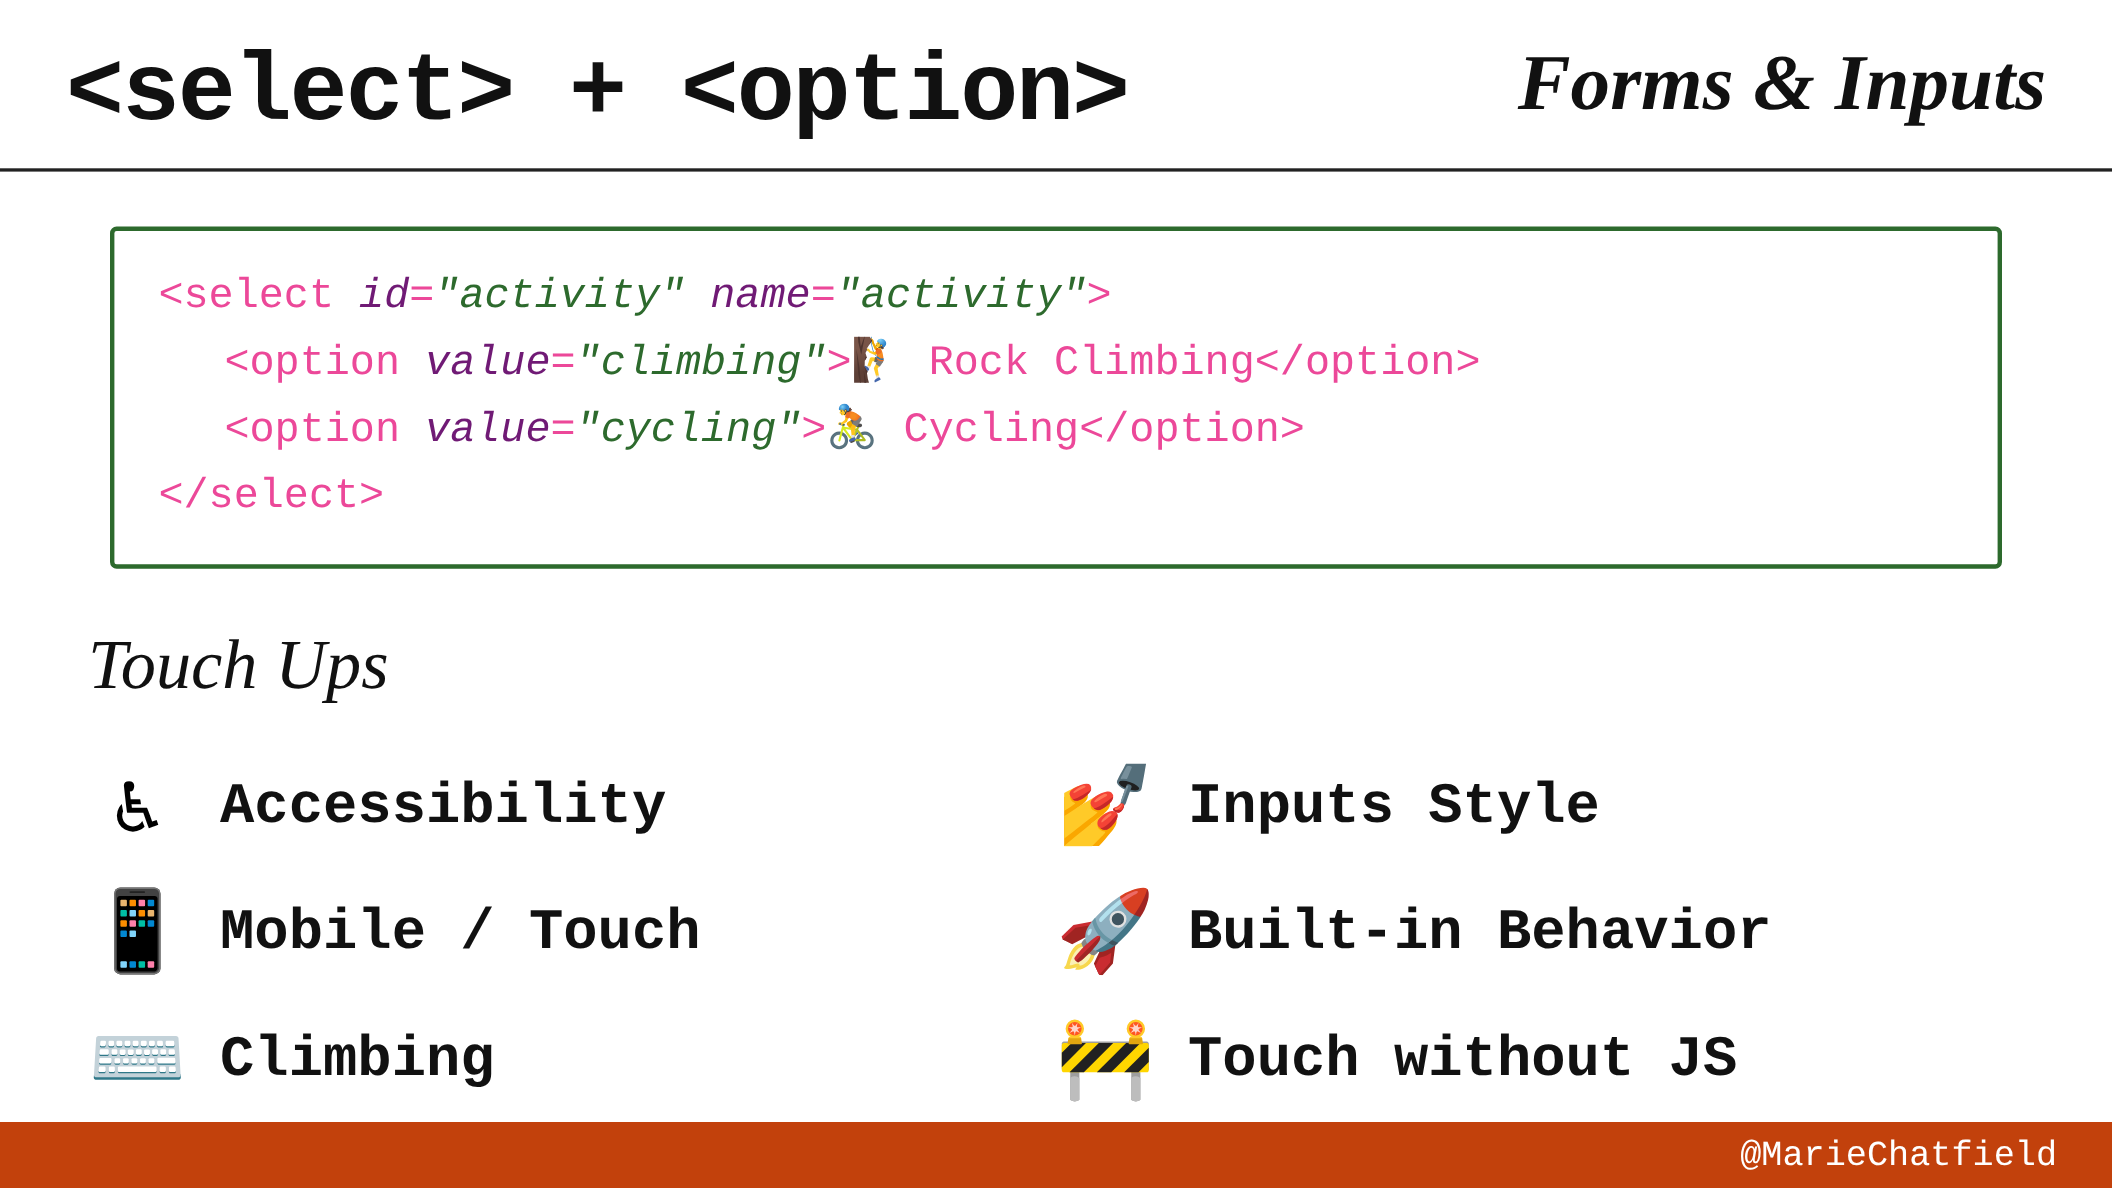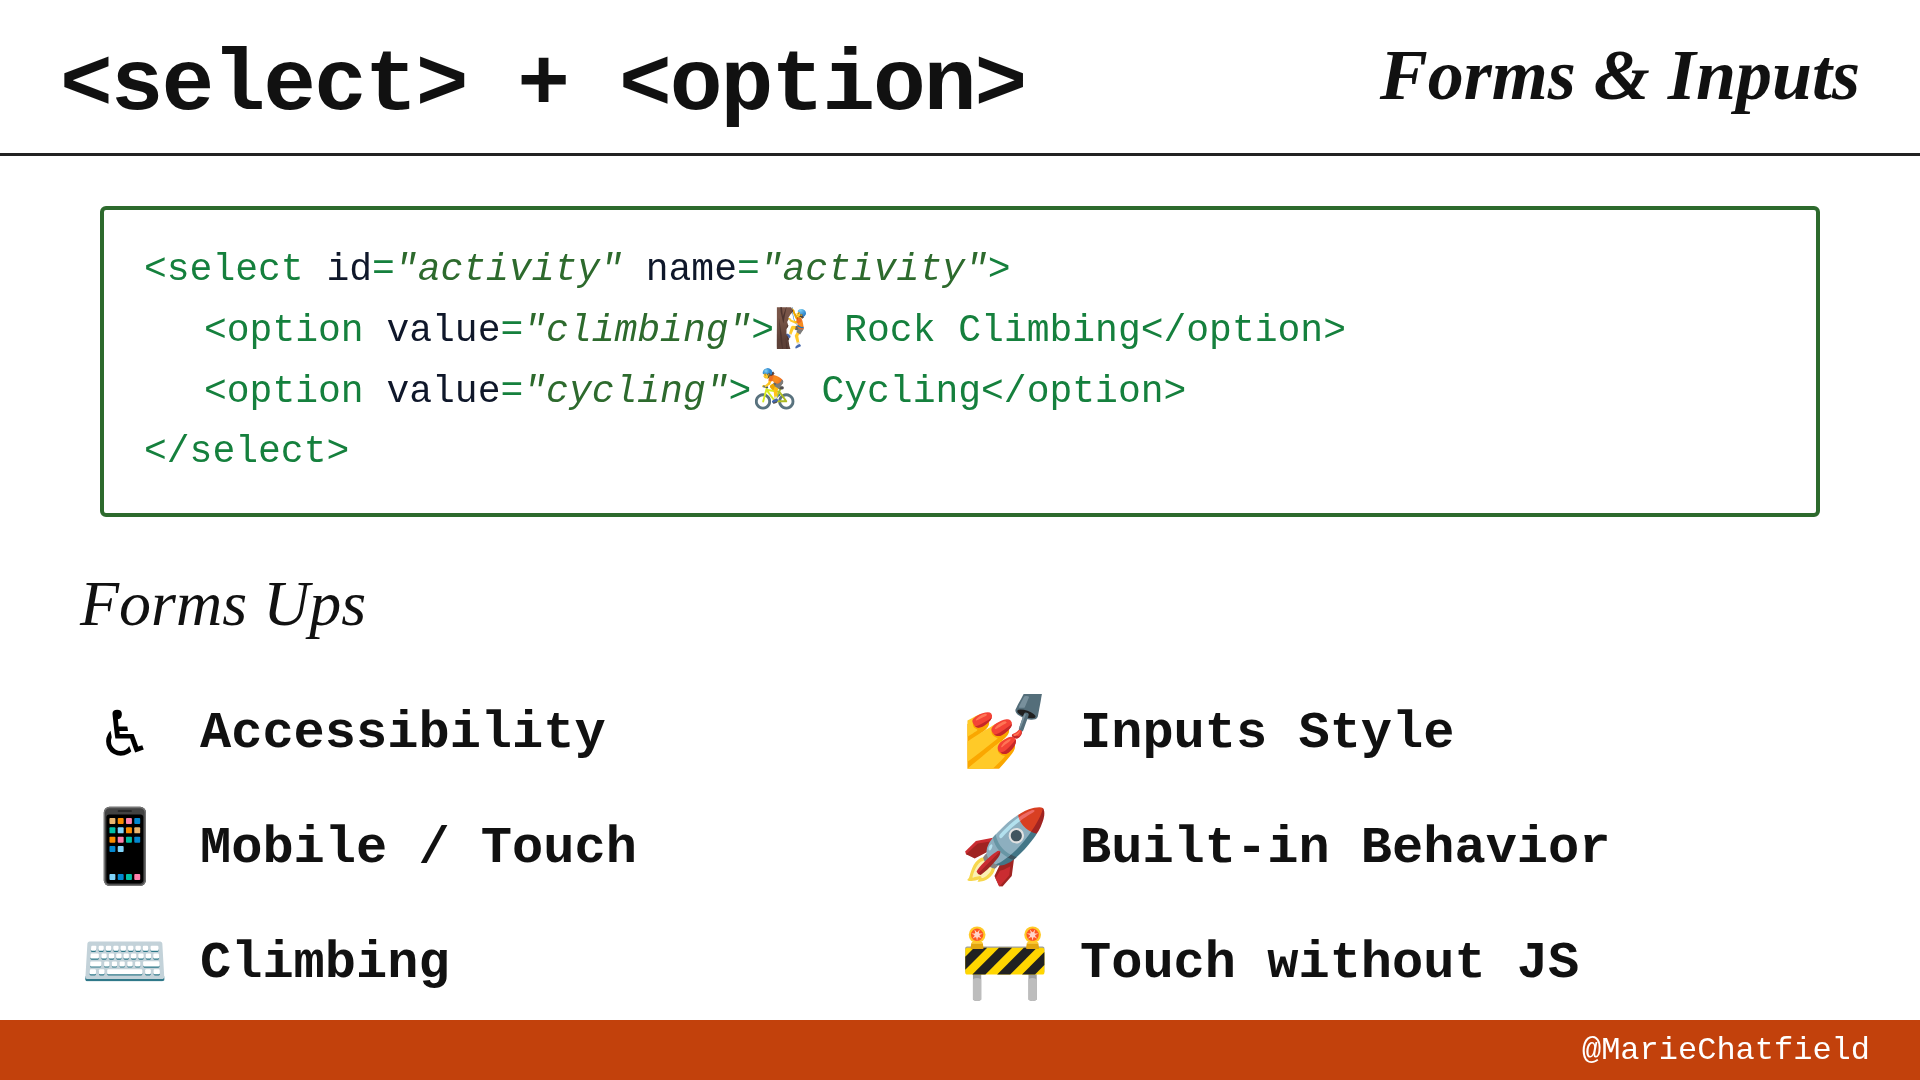--- a/index.html
+++ b/index.html
@@ -50,26 +50,27 @@
     }
 
     .code-line {
       font-family: 'Courier New', Courier, monospace;
       font-size: 38px;
       line-height: 1.6;
       color: #111;
     }
 
     .code-tag {
-      color: #15803d;
+      color: #ec4899;
       text-align: center;
     }
 
     .code-attr {
-      color: #0f172a;
+      color: #701a75;
+      font-style: italic;
     }
 
     .code-val {
       color: #2d6a2d;
       font-style: italic;
     }
 
     .code-indent {
       padding-left: 60px;
     }
@@ -151,21 +152,21 @@
   </div>
   <div class="code-line code-indent">
     <span class="code-tag">&lt;option </span><span class="code-attr">value</span><span class="code-tag">=</span><span class="code-val">"cycling"</span><span class="code-tag">&gt;🚴 Cycling&lt;/option&gt;</span>
   </div>
   <div class="code-line">
     <span class="code-tag">&lt;/select&gt;</span>
   </div>
 </div>
 
 <div class="power-ups-section">
-  <div class="power-ups-title">Forms Ups</div>
+  <div class="power-ups-title">Touch Ups</div>
   <div class="power-ups-grid">
 
     <div class="power-up-item">
       <span class="power-up-icon">♿</span>
       <span class="power-up-label">Accessibility</span>
     </div>
 
     <div class="power-up-item">
       <span class="power-up-icon">💅</span>
       <span class="power-up-label">Inputs Style</span>

